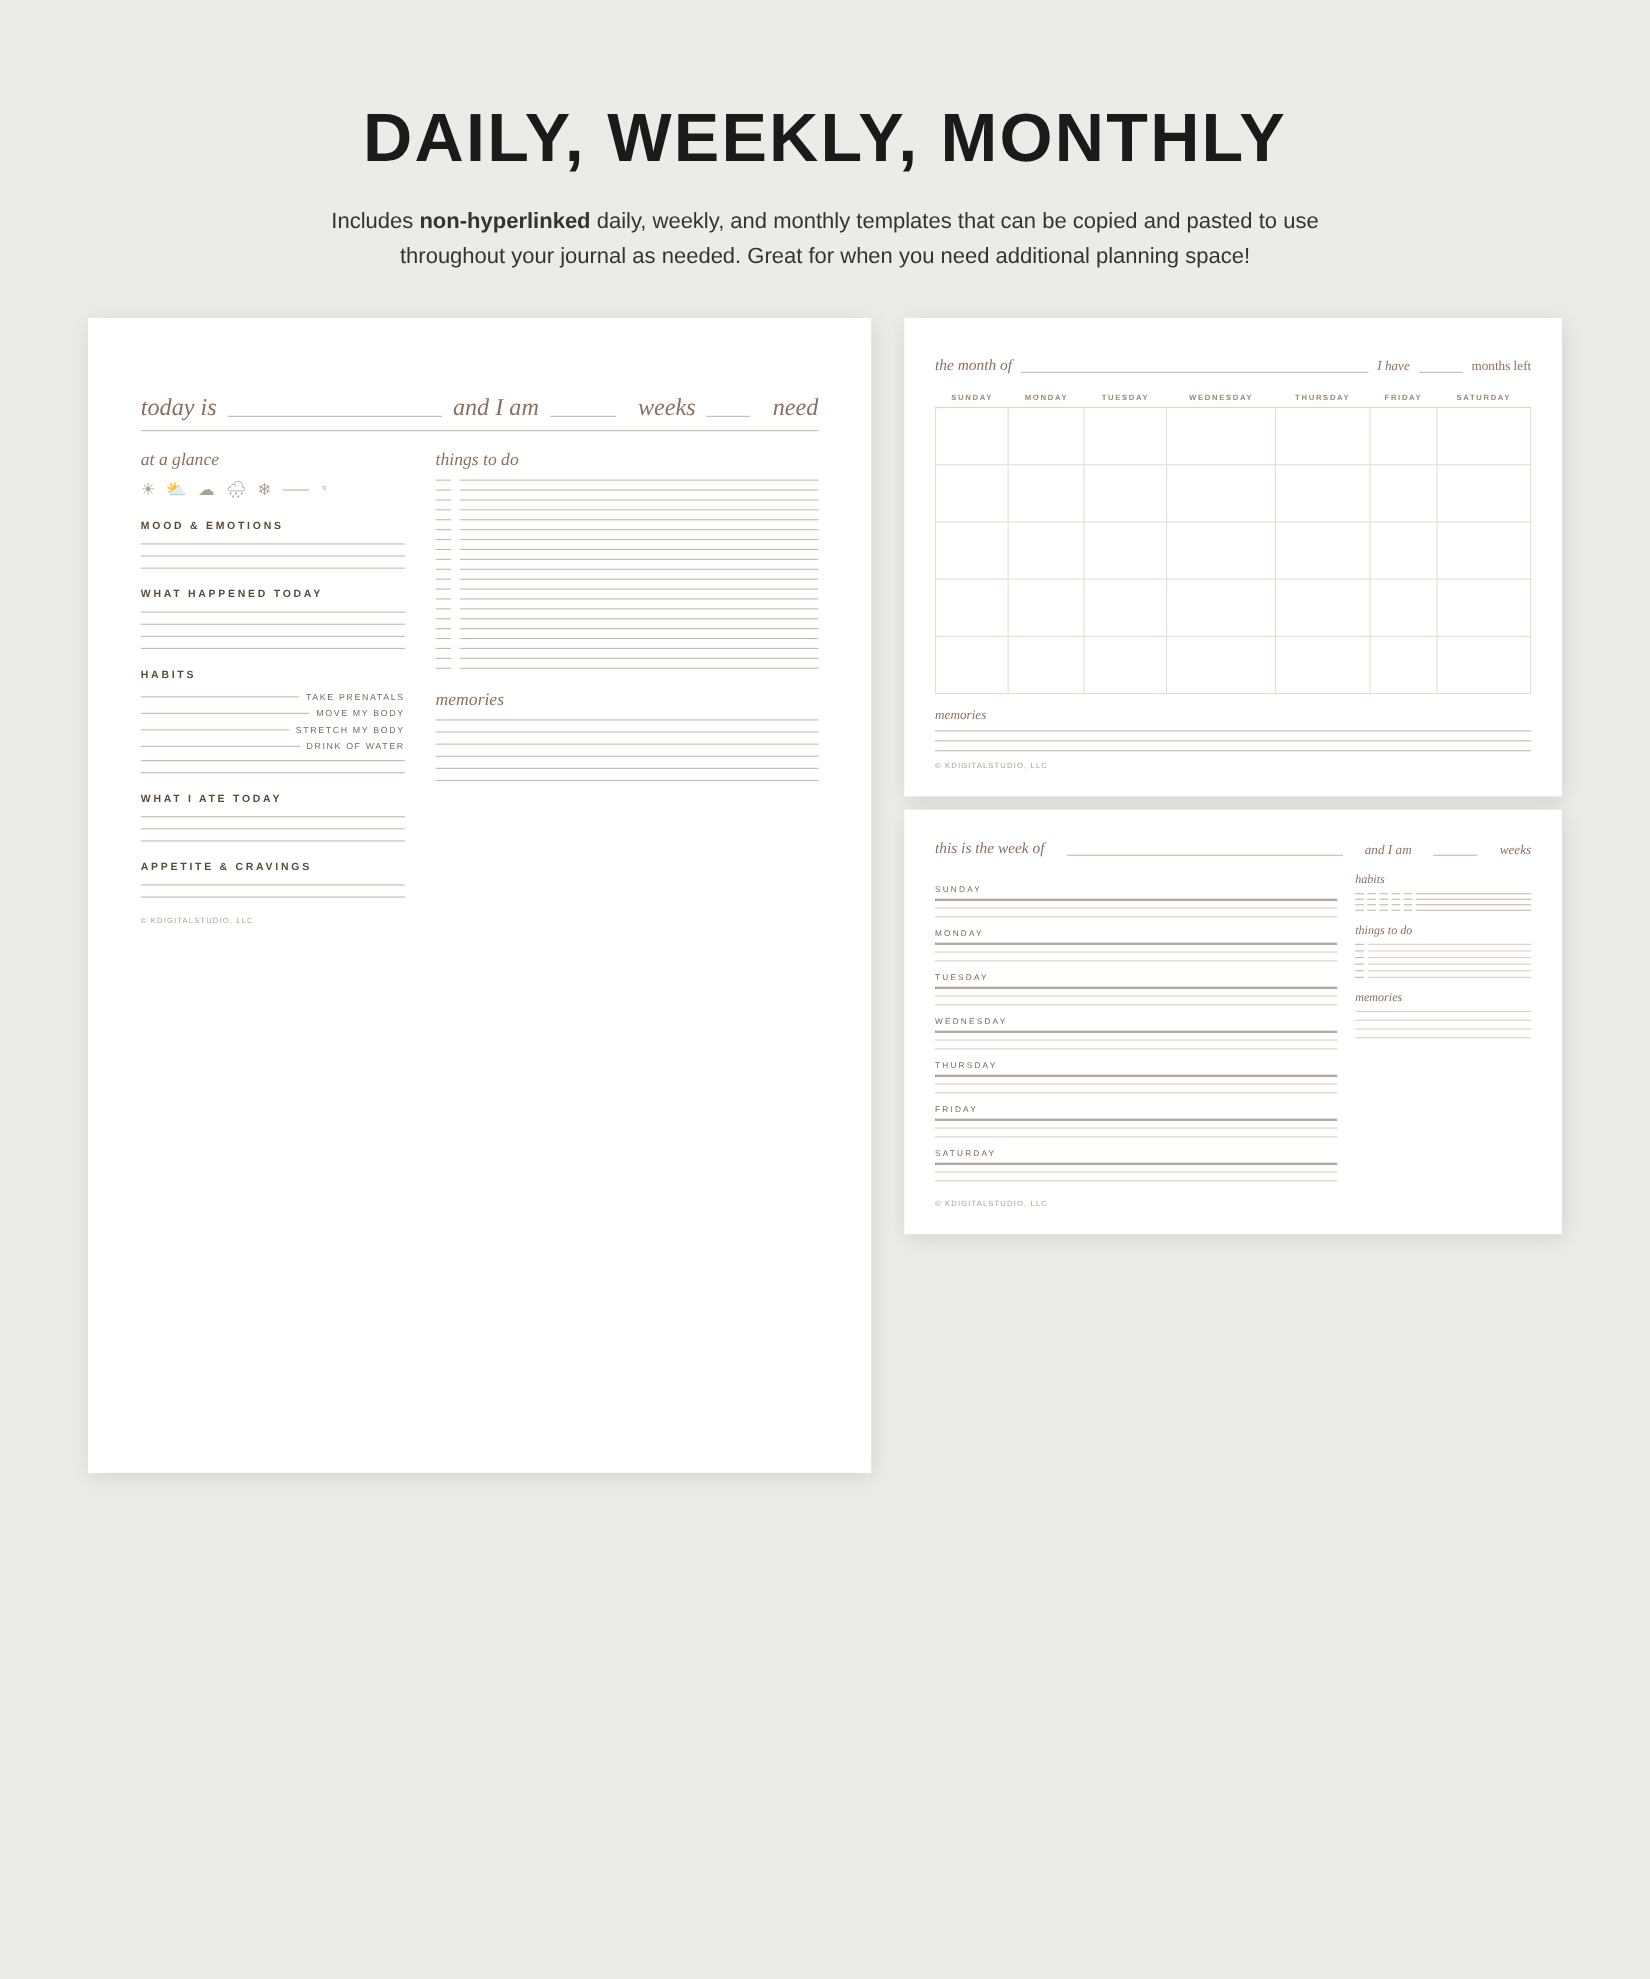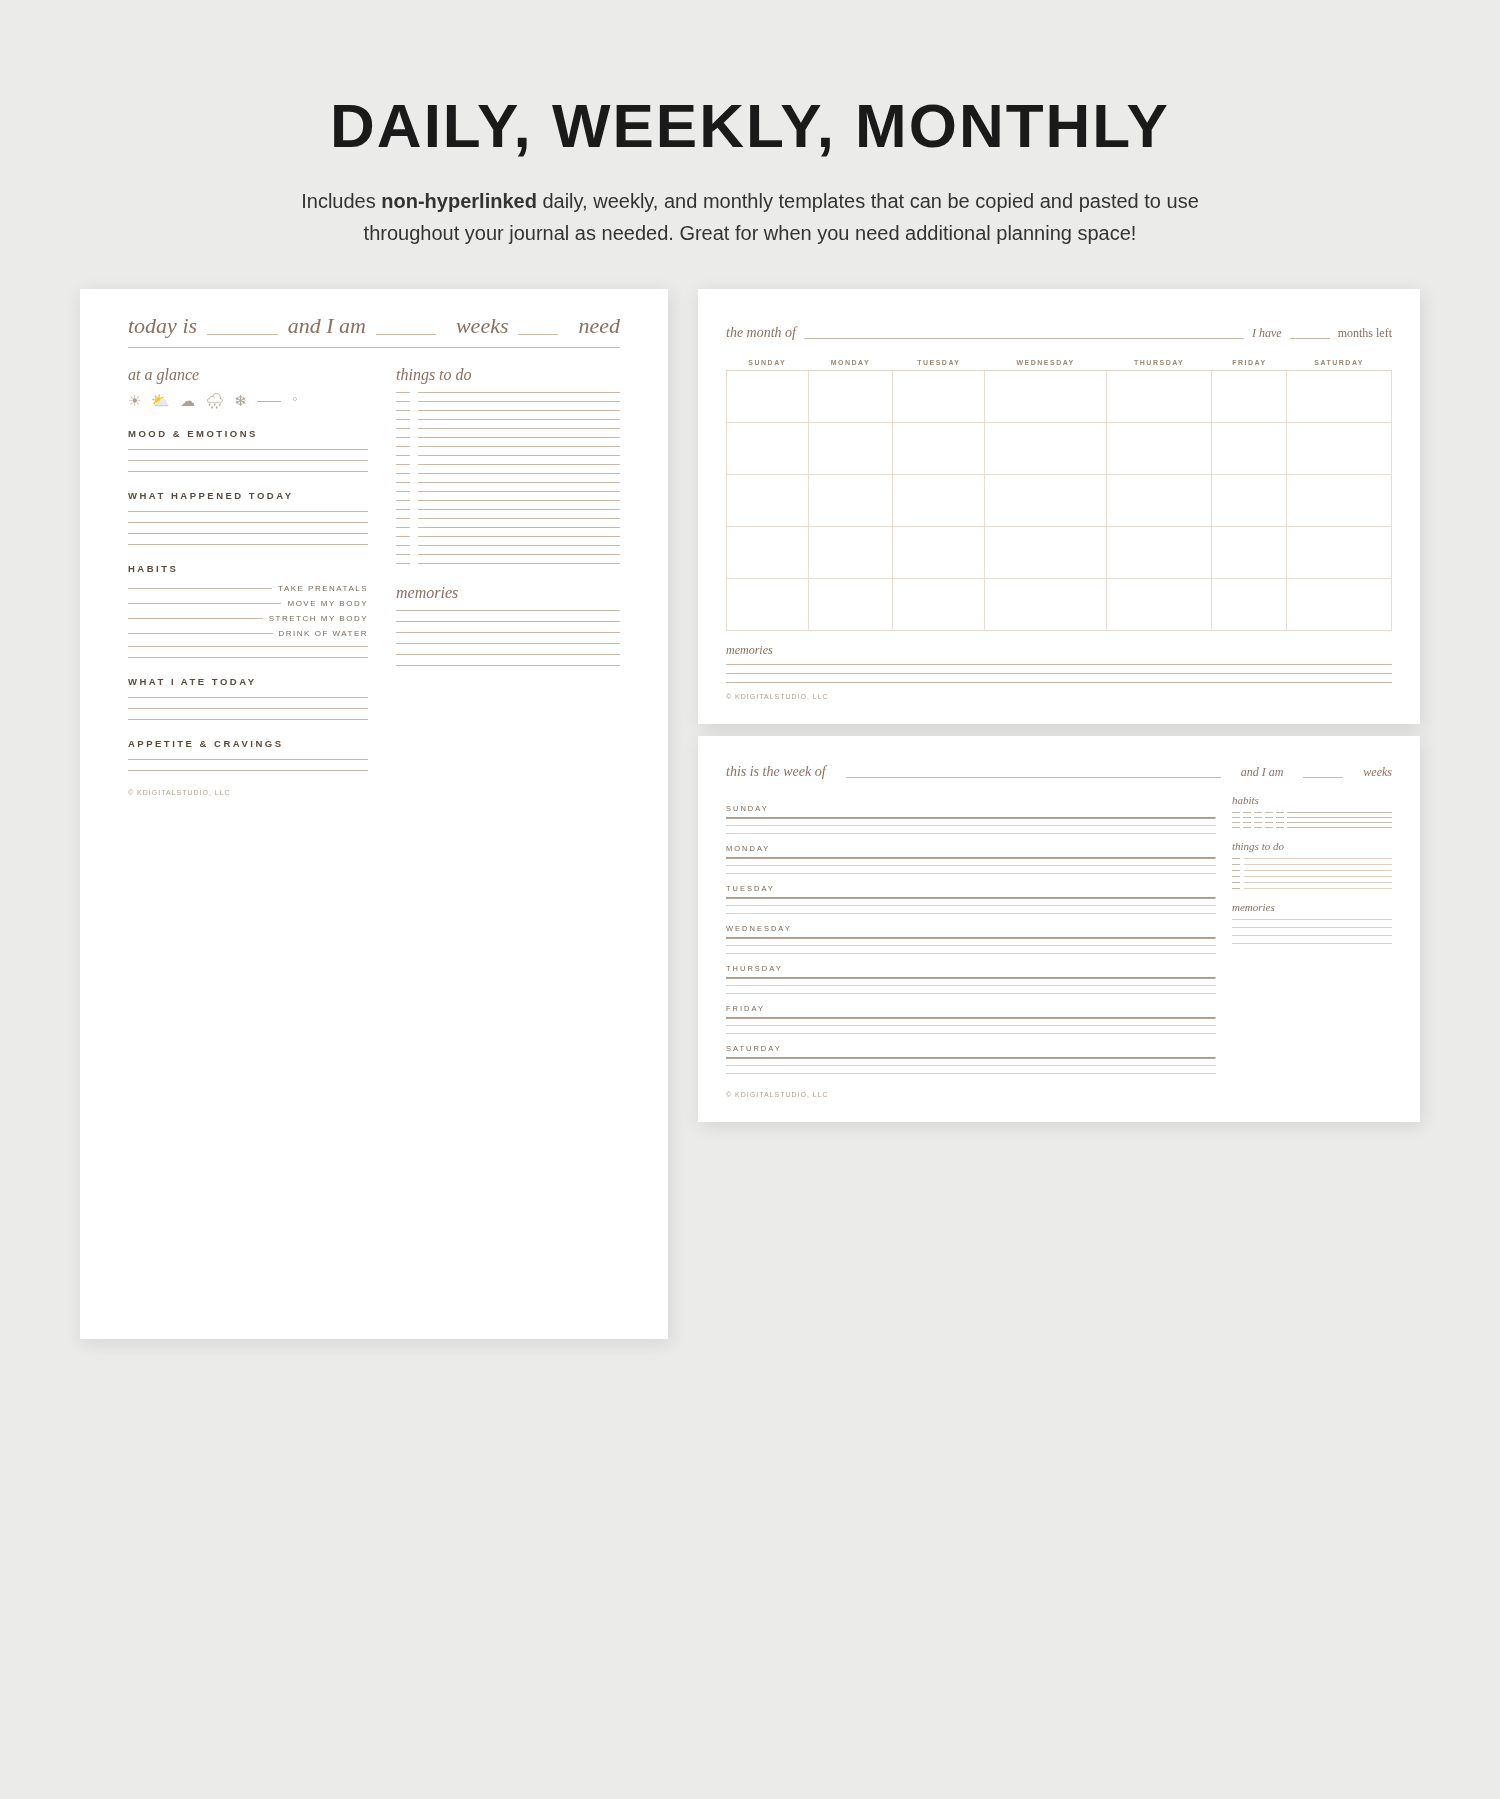--- a/index.html
+++ b/index.html
@@ -46,24 +46,24 @@
     .docs-container {
       display: flex;
       gap: 30px;
       margin-top: 40px;
       align-items: flex-start;
     }
 
     
     .daily-planner {
       background: #ffffff;
-      width: 588px;
+      width: 712px;
       min-height: 1050px;
       flex-shrink: 0;
-      padding: 24px 48px 40px 48px;
+      padding: 68px 48px 40px 48px;
       box-shadow: 2px 4px 18px rgba(0,0,0,0.10);
       position: relative;
     }
 
     
     .right-column {
       display: flex;
       flex-direction: column;
       gap: 12px;
       flex: 1;

